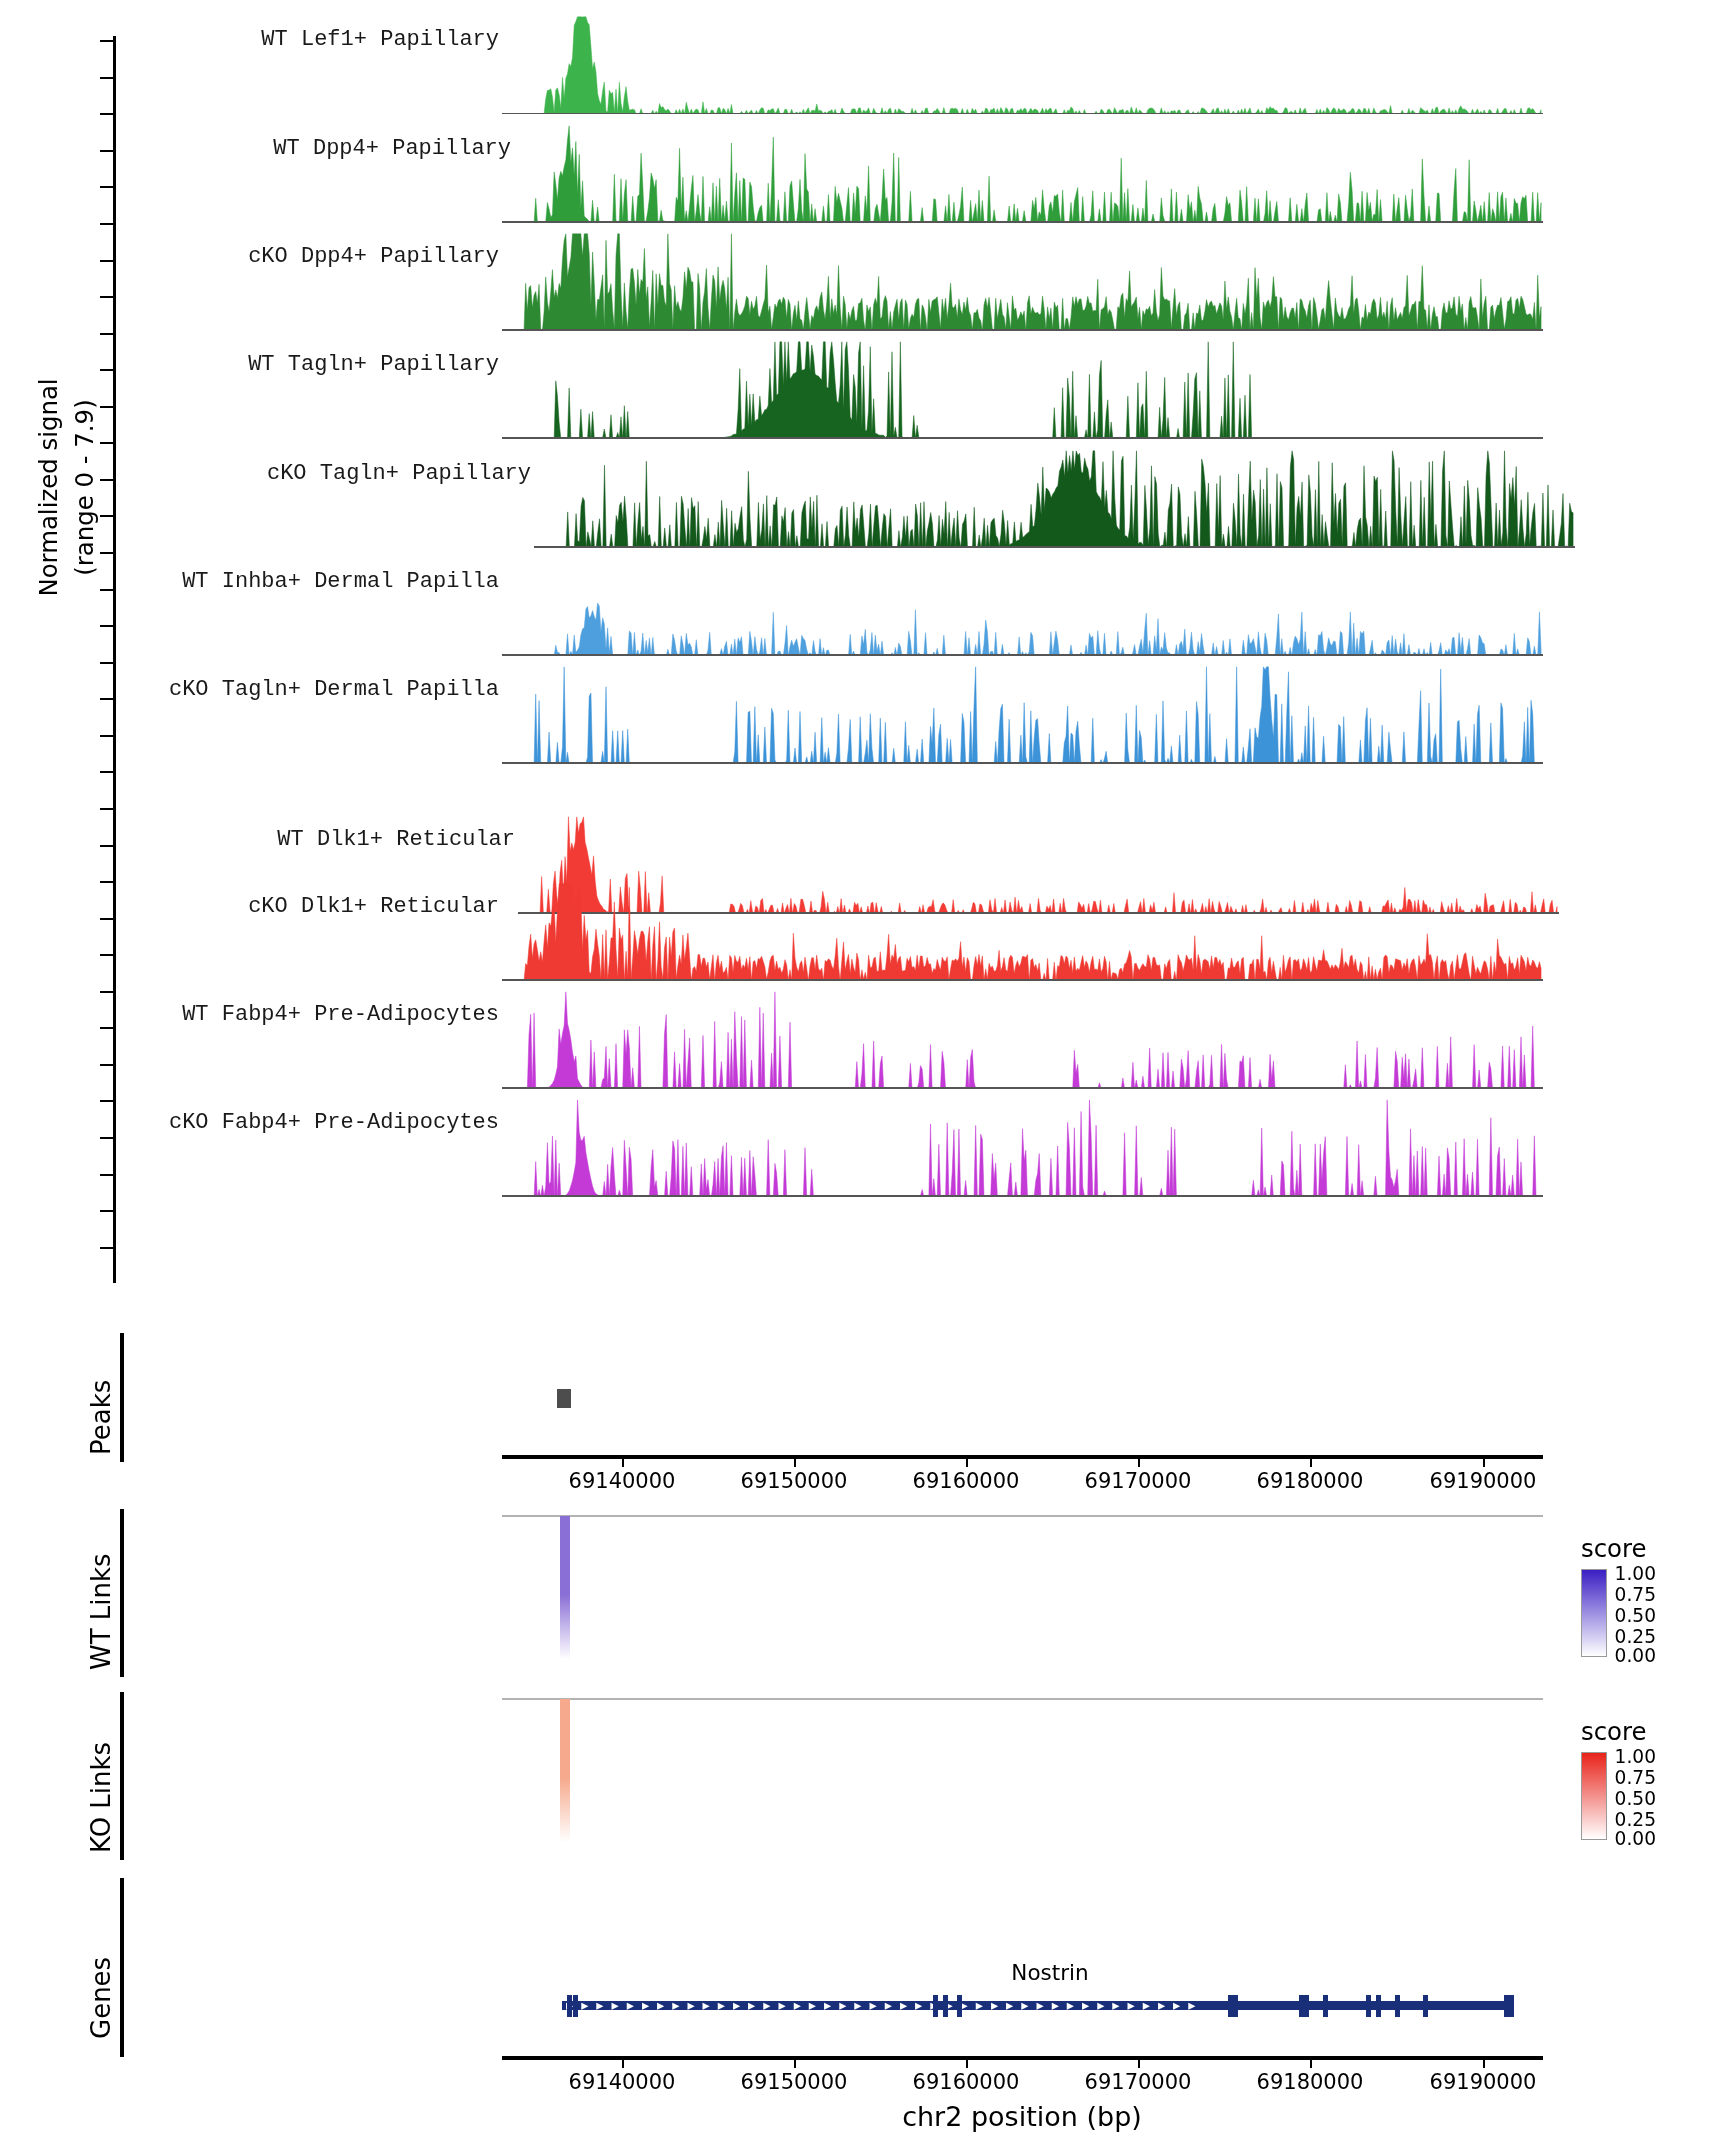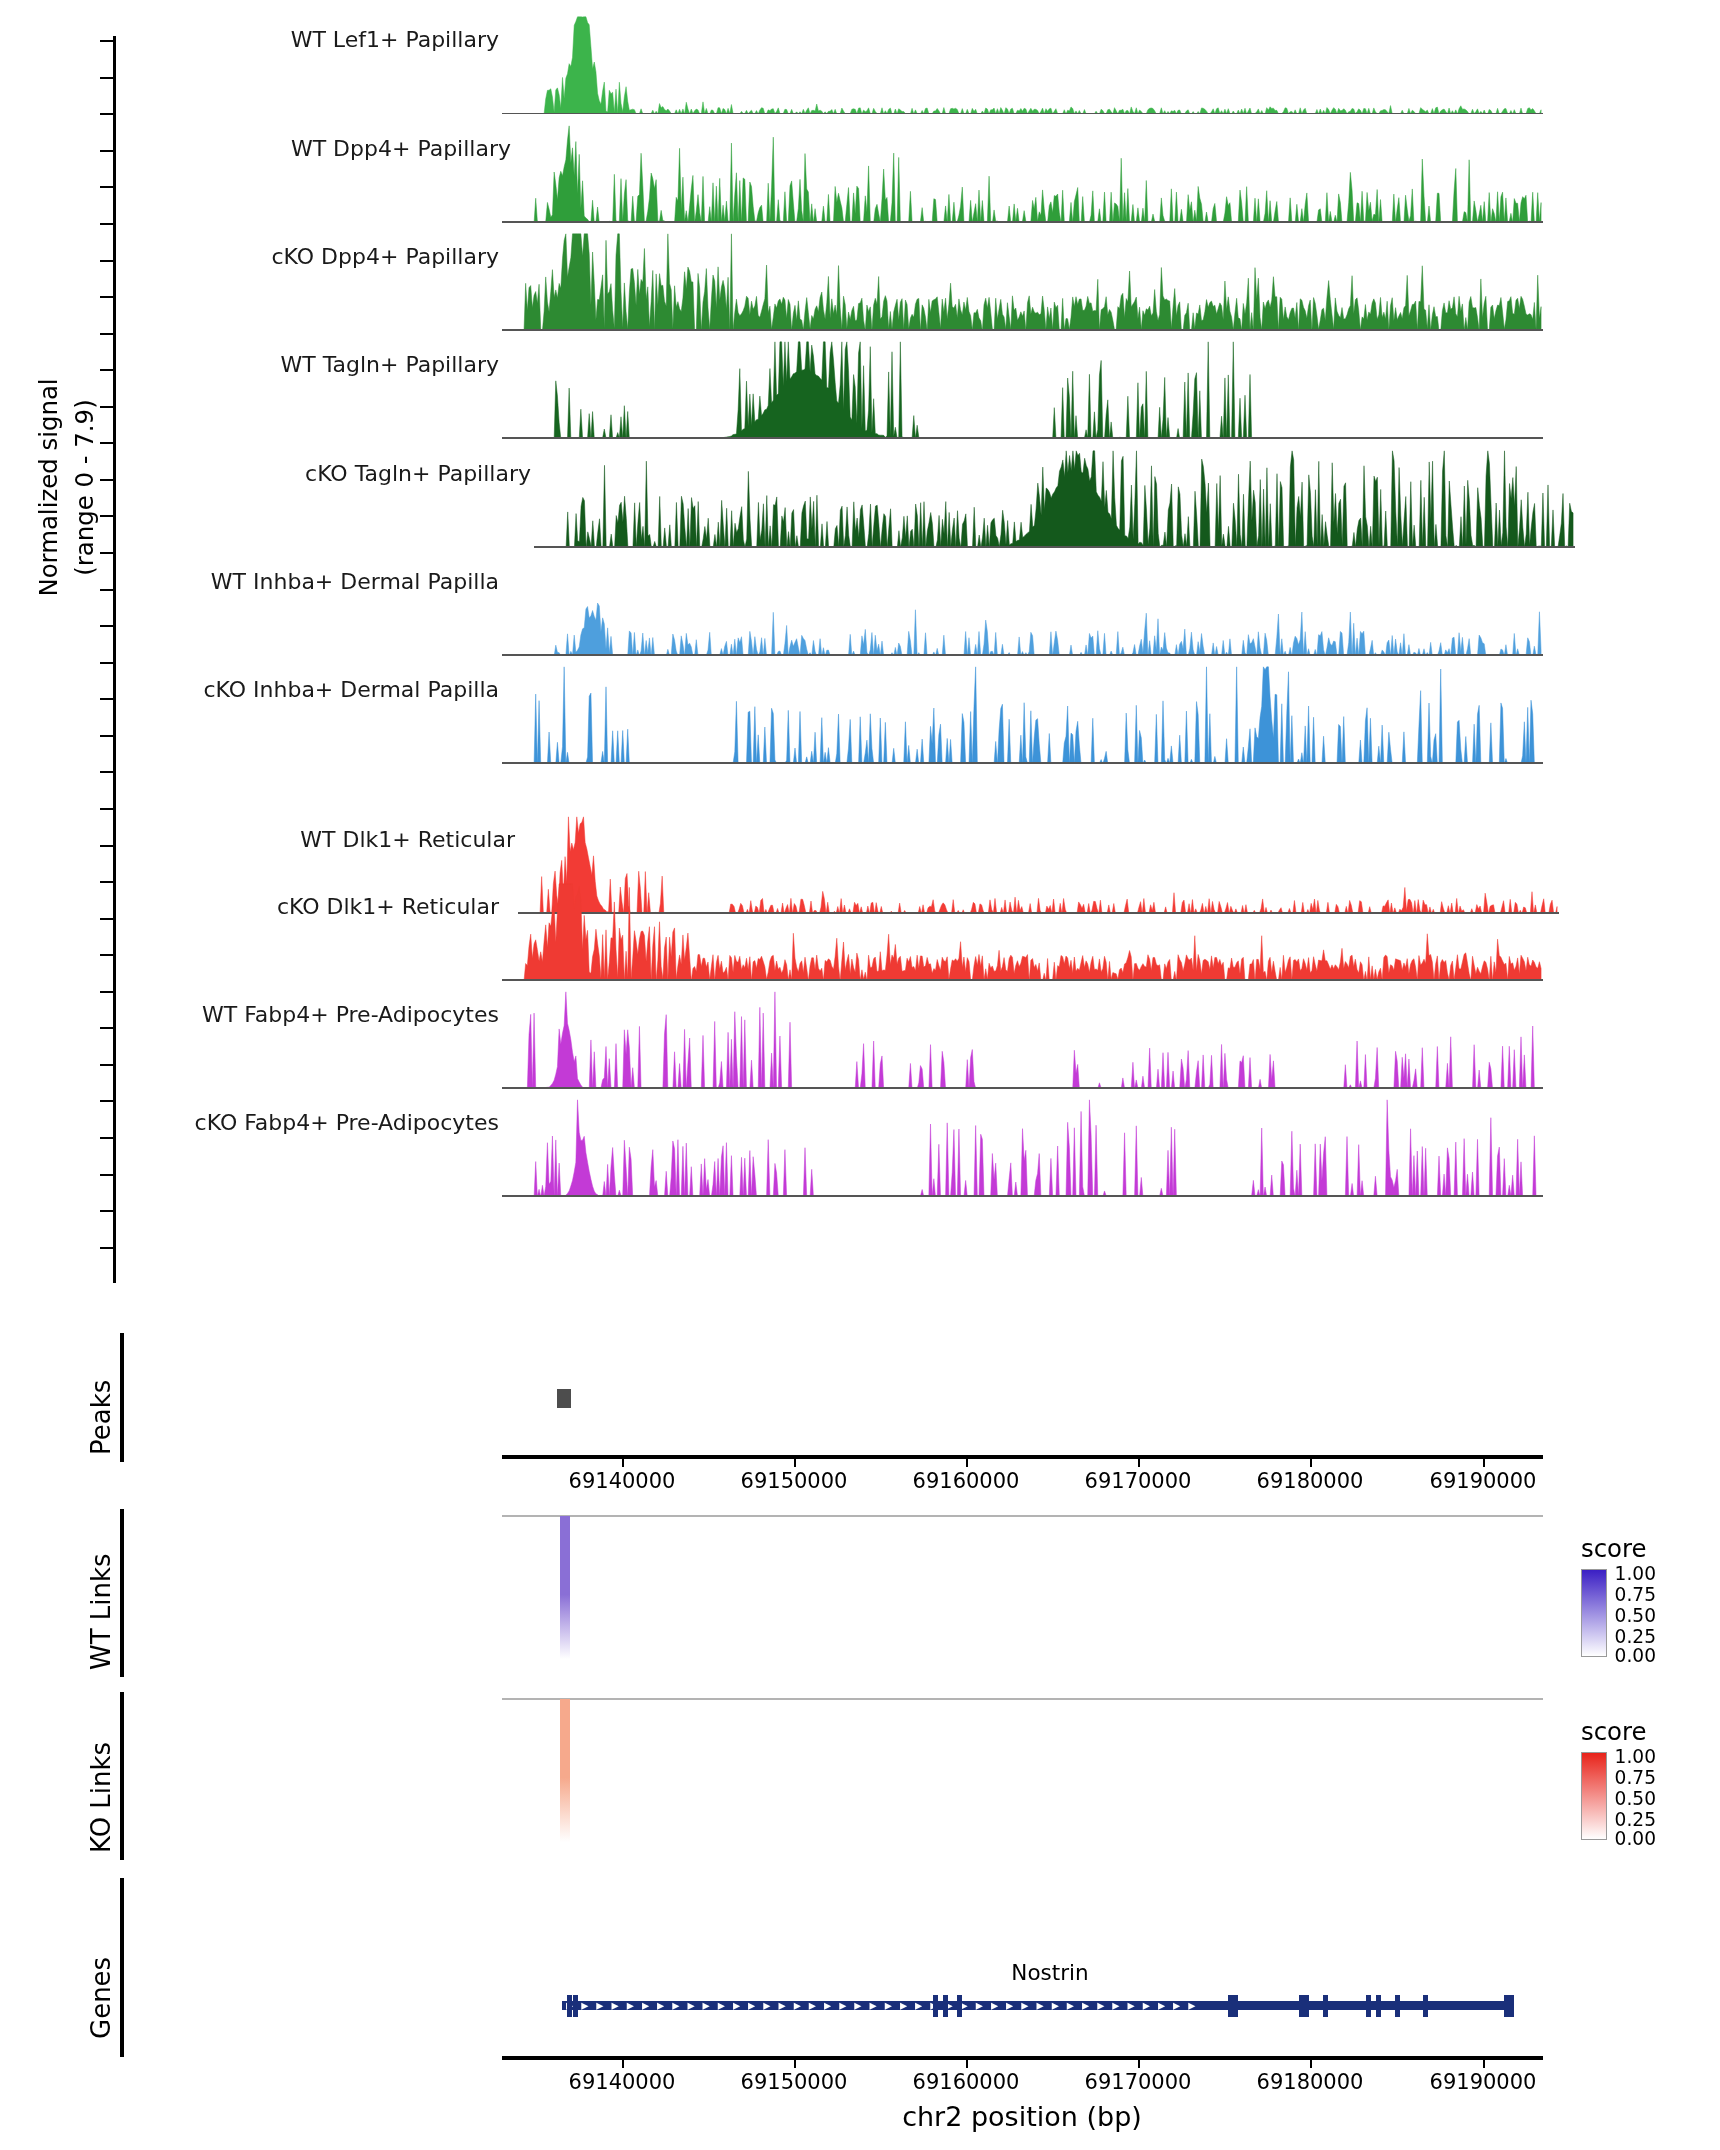--- a/index.html
+++ b/index.html
@@ -33,20 +33,21 @@
     text-align: center;
   }
 
   
   #coverage-block {
     position: absolute;
     left: 0;
     top: 0;
     width: 1675px;
     height: 1323px;
+    font-family: Liberation Mono, monospace;
   }
   .cov-axis-spine {
     position: absolute;
     left: 113px;
     top: 36px;
     width: 2.9px;
     height: 1247px;
     background: #000;
   }
   .cov-tick {
@@ -324,21 +325,21 @@
         <div class="track" style="top: 550px;">
           <div class="track-label">WT Inhba+ Dermal Papilla</div>
           <div class="track-plot">
             <svg class="track-canvas" width="1041" height="100" viewBox="0 0 1452 140">
               <path d="M 0 140 L 0.0 140.0 L 2.3 140.0 L 4.7 140.0 L 7.0 140.0 L 9.4 140.0 L 11.7 140.0 L 14.1 140.0 L 16.4 140.0 L 18.7 140.0 L 21.1 140.0 L 23.4 140.0 L 25.8 140.0 L 28.1 140.0 L 30.4 140.0 L 32.8 140.0 L 35.1 140.0 L 37.5 140.0 L 39.8 140.0 L 42.2 140.0 L 44.5 140.0 L 46.8 140.0 L 49.2 140.0 L 51.5 140.0 L 53.9 140.0 L 56.2 140.0 L 58.5 140.0 L 60.9 140.0 L 63.2 140.0 L 65.6 140.0 L 67.9 140.0 L 70.3 140.0 L 72.6 124.8 L 74.9 134.8 L 77.3 135.3 L 79.6 139.8 L 82.0 139.9 L 84.3 139.7 L 86.7 138.9 L 89.0 109.0 L 91.3 139.3 L 93.7 133.5 L 96.0 138.2 L 98.4 110.7 L 100.7 134.6 L 103.0 132.0 L 105.4 127.3 L 107.7 110.5 L 110.1 102.0 L 112.4 100.5 L 114.8 74.2 L 117.1 70.7 L 119.4 86.7 L 121.8 83.5 L 124.1 76.3 L 126.5 84.6 L 128.8 89.9 L 131.1 65.8 L 133.5 70.1 L 135.8 106.1 L 138.2 86.6 L 140.5 95.0 L 142.9 130.1 L 145.2 100.6 L 147.5 135.8 L 149.9 112.5 L 152.2 138.1 L 154.6 138.7 L 156.9 139.5 L 159.3 138.9 L 161.6 139.7 L 163.9 139.6 L 166.3 139.3 L 168.6 139.9 L 171.0 139.1 L 173.3 139.4 L 175.6 104.9 L 178.0 107.8 L 180.3 139.2 L 182.7 107.0 L 185.0 139.3 L 187.4 131.5 L 189.7 139.6 L 192.0 133.0 L 194.4 107.8 L 196.7 139.1 L 199.1 118.3 L 201.4 135.2 L 203.7 114.7 L 206.1 139.9 L 208.4 114.1 L 210.8 139.4 L 213.1 140.0 L 215.5 139.4 L 217.8 139.7 L 220.1 139.8 L 222.5 139.4 L 224.8 139.5 L 227.2 139.9 L 229.5 130.6 L 231.9 139.1 L 234.2 139.2 L 236.5 109.2 L 238.9 117.7 L 241.2 133.0 L 243.6 139.5 L 245.9 139.3 L 248.2 111.8 L 250.6 123.4 L 252.9 139.4 L 255.3 108.3 L 257.6 124.3 L 260.0 122.2 L 262.3 127.3 L 264.6 139.4 L 267.0 139.0 L 269.3 117.2 L 271.7 139.5 L 274.0 139.4 L 276.3 139.9 L 278.7 139.6 L 281.0 139.4 L 283.4 139.1 L 285.7 131.7 L 288.1 106.8 L 290.4 139.6 L 292.7 139.0 L 295.1 139.4 L 297.4 139.9 L 299.8 139.8 L 302.1 139.0 L 304.5 129.6 L 306.8 139.1 L 309.1 126.6 L 311.5 119.5 L 313.8 139.6 L 316.2 139.2 L 318.5 123.5 L 320.8 139.3 L 323.2 116.4 L 325.5 139.2 L 327.9 114.6 L 330.2 121.1 L 332.6 113.0 L 334.9 139.8 L 337.2 139.7 L 339.6 139.6 L 341.9 139.9 L 344.3 105.5 L 346.6 119.6 L 348.9 139.8 L 351.3 112.9 L 353.6 130.7 L 356.0 139.2 L 358.3 134.4 L 360.7 114.4 L 363.0 139.6 L 365.3 115.4 L 367.7 139.6 L 370.0 139.1 L 372.4 139.1 L 374.7 139.3 L 377.1 78.8 L 379.4 139.1 L 381.7 139.1 L 384.1 133.6 L 386.4 133.0 L 388.8 139.4 L 391.1 139.5 L 393.4 122.6 L 395.8 97.2 L 398.1 139.8 L 400.5 126.7 L 402.8 117.8 L 405.2 126.4 L 407.5 120.9 L 409.8 115.8 L 412.2 128.0 L 414.5 139.5 L 416.9 111.1 L 419.2 115.4 L 421.5 118.2 L 423.9 130.4 L 426.2 139.1 L 428.6 135.4 L 430.9 139.9 L 433.3 118.3 L 435.6 133.5 L 437.9 139.9 L 440.3 139.5 L 442.6 115.8 L 445.0 139.9 L 447.3 128.4 L 449.7 140.0 L 452.0 132.0 L 454.3 131.6 L 456.7 139.2 L 459.0 139.7 L 461.4 139.2 L 463.7 139.9 L 466.0 139.8 L 468.4 139.2 L 470.7 139.8 L 473.1 139.7 L 475.4 139.2 L 477.8 139.1 L 480.1 139.5 L 482.4 139.8 L 484.8 109.7 L 487.1 139.2 L 489.5 133.1 L 491.8 139.5 L 494.1 139.8 L 496.5 139.3 L 498.8 139.4 L 501.2 111.8 L 503.5 124.4 L 505.9 102.7 L 508.2 134.8 L 510.5 139.9 L 512.9 131.3 L 515.2 107.1 L 517.6 139.5 L 519.9 110.9 L 522.3 133.0 L 524.6 123.4 L 526.9 139.1 L 529.3 119.1 L 531.6 139.0 L 534.0 139.6 L 536.3 139.6 L 538.6 139.3 L 541.0 139.2 L 543.3 135.3 L 545.7 139.9 L 548.0 128.0 L 550.4 139.4 L 552.7 121.8 L 555.0 126.7 L 557.4 139.9 L 559.7 139.2 L 562.1 140.0 L 564.4 139.9 L 566.7 105.5 L 569.1 119.0 L 571.4 140.0 L 573.8 139.5 L 576.1 75.3 L 578.5 139.6 L 580.8 135.3 L 583.1 139.7 L 585.5 139.8 L 587.8 139.9 L 590.2 107.5 L 592.5 139.5 L 594.9 139.1 L 597.2 139.3 L 599.5 139.8 L 601.9 134.3 L 604.2 139.6 L 606.6 129.3 L 608.9 139.7 L 611.2 139.6 L 613.6 139.0 L 615.9 110.8 L 618.3 139.6 L 620.6 139.4 L 623.0 139.6 L 625.3 139.6 L 627.6 139.7 L 630.0 139.9 L 632.3 139.1 L 634.7 139.3 L 637.0 139.9 L 639.3 139.6 L 641.7 139.9 L 644.0 139.5 L 646.4 105.7 L 648.7 139.4 L 651.1 114.4 L 653.4 139.9 L 655.7 139.7 L 658.1 139.3 L 660.4 123.8 L 662.8 139.0 L 665.1 105.7 L 667.5 139.4 L 669.8 139.4 L 672.1 123.4 L 674.5 89.7 L 676.8 105.8 L 679.2 139.9 L 681.5 133.8 L 683.8 133.3 L 686.2 139.7 L 688.5 107.0 L 690.9 139.7 L 693.2 139.2 L 695.6 139.4 L 697.9 123.6 L 700.2 139.5 L 702.6 139.9 L 704.9 139.1 L 707.3 135.2 L 709.6 139.9 L 711.9 139.6 L 714.3 139.8 L 716.6 140.0 L 719.0 139.5 L 721.3 113.3 L 723.7 139.5 L 726.0 133.8 L 728.3 139.7 L 730.7 135.3 L 733.0 139.6 L 735.4 133.7 L 737.7 106.8 L 740.1 111.5 L 742.4 139.2 L 744.7 139.0 L 747.1 139.5 L 749.4 139.7 L 751.8 139.0 L 754.1 139.8 L 756.4 139.5 L 758.8 139.2 L 761.1 139.5 L 763.5 139.7 L 765.8 106.1 L 768.2 139.8 L 770.5 121.2 L 772.8 105.1 L 775.2 117.9 L 777.5 139.0 L 779.9 139.1 L 782.2 139.4 L 784.5 139.7 L 786.9 139.1 L 789.2 139.9 L 791.6 139.2 L 793.9 124.7 L 796.3 139.5 L 798.6 139.3 L 800.9 139.6 L 803.3 139.8 L 805.6 139.7 L 808.0 134.9 L 810.3 139.2 L 812.7 139.7 L 815.0 124.5 L 817.3 139.1 L 819.7 108.4 L 822.0 114.9 L 824.4 112.1 L 826.7 139.8 L 829.0 139.8 L 831.4 104.6 L 833.7 129.6 L 836.1 139.4 L 838.4 139.1 L 840.8 108.3 L 843.1 140.0 L 845.4 139.1 L 847.8 139.2 L 850.1 133.1 L 852.5 139.1 L 854.8 139.0 L 857.1 139.3 L 859.5 105.8 L 861.8 139.5 L 864.2 135.3 L 866.5 127.6 L 868.9 139.9 L 871.2 139.2 L 873.5 139.1 L 875.9 139.1 L 878.2 140.0 L 880.6 135.4 L 882.9 123.9 L 885.3 139.3 L 887.6 139.2 L 889.9 126.4 L 892.3 116.5 L 894.6 135.9 L 897.0 104.7 L 899.3 80.0 L 901.6 139.6 L 904.0 118.6 L 906.3 139.9 L 908.7 139.5 L 911.0 111.7 L 913.4 132.4 L 915.7 87.9 L 918.0 139.1 L 920.4 127.4 L 922.7 131.8 L 925.1 107.2 L 927.4 128.9 L 929.7 135.5 L 932.1 135.7 L 934.4 139.9 L 936.8 139.0 L 939.1 139.6 L 941.5 124.1 L 943.8 139.1 L 946.1 123.4 L 948.5 119.5 L 950.8 130.2 L 953.2 102.3 L 955.5 139.4 L 957.9 139.6 L 960.2 129.8 L 962.5 106.6 L 964.9 131.1 L 967.2 139.0 L 969.6 139.2 L 971.9 119.9 L 974.2 134.3 L 976.6 108.5 L 978.9 126.4 L 981.3 139.6 L 983.6 139.8 L 986.0 139.6 L 988.3 139.5 L 990.6 139.1 L 993.0 121.7 L 995.3 140.0 L 997.7 126.7 L 1000.0 139.3 L 1002.3 139.8 L 1004.7 139.2 L 1007.0 118.2 L 1009.4 139.4 L 1011.7 134.6 L 1014.1 139.4 L 1016.4 116.0 L 1018.7 139.1 L 1021.1 139.2 L 1023.4 139.5 L 1025.8 139.6 L 1028.1 139.2 L 1030.5 139.8 L 1032.8 139.9 L 1035.1 118.0 L 1037.5 135.3 L 1039.8 139.5 L 1042.2 110.1 L 1044.5 122.9 L 1046.8 121.4 L 1049.2 115.7 L 1051.5 127.1 L 1053.9 139.7 L 1056.2 106.1 L 1058.6 128.7 L 1060.9 139.3 L 1063.2 139.2 L 1065.6 108.0 L 1067.9 118.1 L 1070.3 139.9 L 1072.6 139.7 L 1074.9 140.0 L 1077.3 139.8 L 1079.6 139.9 L 1082.0 114.0 L 1084.3 81.2 L 1086.7 139.6 L 1089.0 115.9 L 1091.3 139.3 L 1093.7 133.3 L 1096.0 139.8 L 1098.4 139.2 L 1100.7 128.0 L 1103.1 139.8 L 1105.4 121.7 L 1107.7 112.2 L 1110.1 115.6 L 1112.4 124.4 L 1114.8 116.8 L 1117.1 78.4 L 1119.4 139.1 L 1121.8 105.9 L 1124.1 139.6 L 1126.5 129.8 L 1128.8 139.8 L 1131.2 139.3 L 1133.5 139.3 L 1135.8 130.8 L 1138.2 139.7 L 1140.5 110.2 L 1142.9 111.7 L 1145.2 105.8 L 1147.5 131.1 L 1149.9 139.8 L 1152.2 128.9 L 1154.6 114.5 L 1156.9 122.9 L 1159.3 125.4 L 1161.6 119.0 L 1163.9 120.0 L 1166.3 139.1 L 1168.6 139.1 L 1171.0 105.6 L 1173.3 107.9 L 1175.7 139.7 L 1178.0 140.0 L 1180.3 139.1 L 1182.7 121.1 L 1185.0 78.4 L 1187.4 139.7 L 1189.7 94.1 L 1192.0 139.3 L 1194.4 115.0 L 1196.7 139.2 L 1199.1 105.6 L 1201.4 108.7 L 1203.8 105.2 L 1206.1 139.3 L 1208.4 139.2 L 1210.8 139.6 L 1213.1 130.0 L 1215.5 118.1 L 1217.8 139.8 L 1220.1 135.3 L 1222.5 139.9 L 1224.8 139.6 L 1227.2 139.2 L 1229.5 131.5 L 1231.9 134.3 L 1234.2 139.8 L 1236.5 121.3 L 1238.9 117.6 L 1241.2 139.3 L 1243.6 111.3 L 1245.9 139.2 L 1248.3 116.2 L 1250.6 134.5 L 1252.9 139.3 L 1255.3 121.5 L 1257.6 139.9 L 1260.0 108.8 L 1262.3 139.5 L 1264.6 139.2 L 1267.0 124.1 L 1269.3 139.5 L 1271.7 139.3 L 1274.0 134.7 L 1276.4 135.7 L 1278.7 139.8 L 1281.0 129.5 L 1283.4 139.9 L 1285.7 139.5 L 1288.1 129.9 L 1290.4 139.8 L 1292.7 135.2 L 1295.1 139.9 L 1297.4 120.9 L 1299.8 140.0 L 1302.1 139.2 L 1304.5 139.1 L 1306.8 139.7 L 1309.1 132.9 L 1311.5 121.3 L 1313.8 139.1 L 1316.2 139.6 L 1318.5 131.4 L 1320.9 135.5 L 1323.2 129.7 L 1325.5 139.5 L 1327.9 114.9 L 1330.2 113.7 L 1332.6 139.8 L 1334.9 139.9 L 1337.2 107.4 L 1339.6 133.2 L 1341.9 113.9 L 1344.3 139.6 L 1346.6 139.9 L 1349.0 129.8 L 1351.3 115.7 L 1353.6 139.5 L 1356.0 139.0 L 1358.3 139.8 L 1360.7 139.2 L 1363.0 139.2 L 1365.3 110.6 L 1367.7 114.6 L 1370.0 121.3 L 1372.4 122.9 L 1374.7 139.7 L 1377.1 139.5 L 1379.4 139.6 L 1381.7 139.7 L 1384.1 139.7 L 1386.4 139.7 L 1388.8 139.3 L 1391.1 139.7 L 1393.5 139.2 L 1395.8 130.2 L 1398.1 131.5 L 1400.5 139.3 L 1402.8 124.2 L 1405.2 139.9 L 1407.5 139.6 L 1409.8 139.6 L 1412.2 139.2 L 1414.5 108.4 L 1416.9 139.6 L 1419.2 129.9 L 1421.6 139.3 L 1423.9 139.4 L 1426.2 139.7 L 1428.6 139.9 L 1430.9 139.6 L 1433.3 114.5 L 1435.6 119.7 L 1437.9 139.4 L 1440.3 139.9 L 1442.6 126.2 L 1445.0 139.1 L 1447.3 139.6 L 1449.7 78.1 L 1452.0 131.8 L 1452 140 Z" fill="#4e9fdd" stroke="#4e9fdd" stroke-width="0.7"></path>
             </svg>
             <div class="track-base"></div>
           </div>
         </div>
         <div class="track" style="top: 658px;">
-          <div class="track-label">cKO Inhba+ Dermal Papilla</div>
+          <div class="track-label">cKO Tagln+ Dermal Papilla</div>
           <div class="track-plot">
             <svg class="track-canvas" width="1041" height="100" viewBox="0 0 1452 140">
               <path d="M 0 140 L 0.0 140.0 L 2.3 140.0 L 4.7 140.0 L 7.0 140.0 L 9.4 140.0 L 11.7 140.0 L 14.1 140.0 L 16.4 140.0 L 18.7 140.0 L 21.1 140.0 L 23.4 140.0 L 25.8 140.0 L 28.1 140.0 L 30.4 140.0 L 32.8 140.0 L 35.1 140.0 L 37.5 140.0 L 39.8 140.0 L 42.2 140.0 L 44.5 42.1 L 46.8 139.9 L 49.2 51.3 L 51.5 138.8 L 53.9 138.9 L 56.2 139.4 L 58.5 139.2 L 60.9 139.4 L 63.2 95.2 L 65.6 139.5 L 67.9 139.1 L 70.3 138.9 L 72.6 139.1 L 74.9 109.6 L 77.3 139.0 L 79.6 138.5 L 82.0 115.7 L 84.3 4.0 L 86.7 139.3 L 89.0 123.7 L 91.3 139.9 L 93.7 139.7 L 96.0 139.1 L 98.4 138.6 L 100.7 138.7 L 103.0 139.5 L 105.4 139.4 L 107.7 139.8 L 110.1 139.7 L 112.4 139.5 L 114.8 138.9 L 117.1 130.3 L 119.4 45.3 L 121.8 40.7 L 124.1 139.4 L 126.5 139.6 L 128.8 139.5 L 131.1 139.5 L 133.5 139.4 L 135.8 138.6 L 138.2 122.4 L 140.5 139.6 L 142.9 32.0 L 145.2 139.2 L 147.5 139.2 L 149.9 139.8 L 152.2 93.5 L 154.6 139.5 L 156.9 139.4 L 159.3 93.5 L 161.6 138.9 L 163.9 140.0 L 166.3 93.1 L 168.6 139.4 L 171.0 139.5 L 173.3 91.2 L 175.6 140.0 L 178.0 140.0 L 180.3 140.0 L 182.7 140.0 L 185.0 140.0 L 187.4 140.0 L 189.7 140.0 L 192.0 140.0 L 194.4 140.0 L 196.7 140.0 L 199.1 140.0 L 201.4 140.0 L 203.7 140.0 L 206.1 140.0 L 208.4 140.0 L 210.8 140.0 L 213.1 140.0 L 215.5 140.0 L 217.8 140.0 L 220.1 140.0 L 222.5 140.0 L 224.8 140.0 L 227.2 140.0 L 229.5 140.0 L 231.9 140.0 L 234.2 140.0 L 236.5 140.0 L 238.9 140.0 L 241.2 140.0 L 243.6 140.0 L 245.9 140.0 L 248.2 140.0 L 250.6 140.0 L 252.9 140.0 L 255.3 140.0 L 257.6 140.0 L 260.0 140.0 L 262.3 140.0 L 264.6 140.0 L 267.0 140.0 L 269.3 140.0 L 271.7 140.0 L 274.0 140.0 L 276.3 140.0 L 278.7 140.0 L 281.0 140.0 L 283.4 140.0 L 285.7 140.0 L 288.1 140.0 L 290.4 140.0 L 292.7 140.0 L 295.1 140.0 L 297.4 140.0 L 299.8 140.0 L 302.1 140.0 L 304.5 140.0 L 306.8 140.0 L 309.1 140.0 L 311.5 140.0 L 313.8 140.0 L 316.2 140.0 L 318.5 140.0 L 320.8 139.2 L 323.2 122.9 L 325.5 52.2 L 327.9 139.7 L 330.2 139.8 L 332.6 139.8 L 334.9 139.4 L 337.2 139.9 L 339.6 139.1 L 341.9 67.5 L 344.3 66.1 L 346.6 139.8 L 348.9 139.0 L 351.3 59.7 L 353.6 139.5 L 356.0 99.2 L 358.3 139.7 L 360.7 139.4 L 363.0 139.8 L 365.3 88.2 L 367.7 139.7 L 370.0 139.8 L 372.4 139.4 L 374.7 61.9 L 377.1 69.2 L 379.4 134.4 L 381.7 138.9 L 384.1 139.5 L 386.4 138.8 L 388.8 139.6 L 391.1 138.7 L 393.4 138.9 L 395.8 134.8 L 398.1 64.9 L 400.5 139.4 L 402.8 139.0 L 405.2 139.1 L 407.5 117.6 L 409.8 139.4 L 412.2 138.9 L 414.5 66.5 L 416.9 139.3 L 419.2 139.3 L 421.5 139.3 L 423.9 130.0 L 426.2 139.9 L 428.6 139.8 L 430.9 122.2 L 433.3 139.0 L 435.6 95.5 L 437.9 139.9 L 440.3 139.7 L 442.6 138.8 L 445.0 75.1 L 447.3 139.0 L 449.7 123.7 L 452.0 138.9 L 454.3 117.1 L 456.7 138.8 L 459.0 139.3 L 461.4 139.0 L 463.7 140.0 L 466.0 125.4 L 468.4 70.1 L 470.7 139.3 L 473.1 139.9 L 475.4 139.2 L 477.8 139.3 L 480.1 139.1 L 482.4 117.6 L 484.8 77.6 L 487.1 139.2 L 489.5 139.3 L 491.8 139.7 L 494.1 139.3 L 496.5 140.0 L 498.8 73.9 L 501.2 139.4 L 503.5 139.2 L 505.9 124.6 L 508.2 106.6 L 510.5 138.8 L 512.9 69.7 L 515.2 118.2 L 517.6 139.1 L 519.9 139.7 L 522.3 139.7 L 524.6 139.4 L 526.9 75.6 L 529.3 139.9 L 531.6 139.4 L 534.0 81.7 L 536.3 139.6 L 538.6 139.7 L 541.0 139.0 L 543.3 139.6 L 545.7 118.0 L 548.0 138.9 L 550.4 139.1 L 552.7 138.8 L 555.0 139.4 L 557.4 139.9 L 559.7 139.1 L 562.1 80.9 L 564.4 138.9 L 566.7 114.0 L 569.1 139.8 L 571.4 138.9 L 573.8 139.9 L 576.1 139.2 L 578.5 119.2 L 580.8 139.6 L 583.1 139.7 L 585.5 105.1 L 587.8 139.0 L 590.2 139.9 L 592.5 139.4 L 594.9 139.4 L 597.2 87.3 L 599.5 111.2 L 601.9 61.6 L 604.2 139.0 L 606.6 139.7 L 608.9 99.2 L 611.2 84.2 L 613.6 139.7 L 615.9 139.4 L 618.3 139.1 L 620.6 104.2 L 623.0 139.8 L 625.3 105.6 L 627.6 139.5 L 630.0 139.7 L 632.3 139.4 L 634.7 139.9 L 637.0 139.0 L 639.3 139.7 L 641.7 69.4 L 644.0 81.4 L 646.4 139.2 L 648.7 139.5 L 651.1 138.9 L 653.4 66.6 L 655.7 139.4 L 658.1 59.6 L 660.4 4.0 L 662.8 139.5 L 665.1 139.0 L 667.5 138.8 L 669.8 138.9 L 672.1 139.7 L 674.5 139.7 L 676.8 139.7 L 679.2 139.4 L 681.5 139.1 L 683.8 138.8 L 686.2 139.4 L 688.5 108.4 L 690.9 139.7 L 693.2 92.9 L 695.6 62.4 L 697.9 56.3 L 700.2 139.9 L 702.6 138.9 L 704.9 139.8 L 707.3 77.3 L 709.6 139.1 L 711.9 138.8 L 714.3 139.7 L 716.6 139.2 L 719.0 139.6 L 721.3 139.3 L 723.7 99.6 L 726.0 139.2 L 728.3 54.2 L 730.7 130.2 L 733.0 139.0 L 735.4 138.8 L 737.7 65.5 L 740.1 139.0 L 742.4 102.9 L 744.7 78.6 L 747.1 76.5 L 749.4 111.7 L 751.8 139.3 L 754.1 139.5 L 756.4 139.8 L 758.8 139.1 L 761.1 138.9 L 763.5 97.3 L 765.8 139.3 L 768.2 139.1 L 770.5 139.4 L 772.8 139.8 L 775.2 139.6 L 777.5 139.6 L 779.9 139.4 L 782.2 139.5 L 784.5 110.7 L 786.9 101.2 L 789.2 58.8 L 791.6 139.4 L 793.9 96.7 L 796.3 99.0 L 798.6 139.0 L 800.9 94.3 L 803.3 80.2 L 805.6 113.5 L 808.0 139.8 L 810.3 139.7 L 812.7 138.8 L 815.0 139.6 L 817.3 139.6 L 819.7 139.6 L 822.0 139.5 L 824.4 75.9 L 826.7 139.9 L 829.0 139.7 L 831.4 139.9 L 833.7 138.9 L 836.1 133.8 L 838.4 139.9 L 840.8 132.0 L 843.1 122.3 L 845.4 139.7 L 847.8 139.3 L 850.1 139.6 L 852.5 139.6 L 854.8 139.6 L 857.1 139.3 L 859.5 140.0 L 861.8 139.1 L 864.2 139.8 L 866.5 139.6 L 868.9 139.8 L 871.2 68.7 L 873.5 120.2 L 875.9 139.5 L 878.2 139.8 L 880.6 139.2 L 882.9 139.9 L 885.3 57.8 L 887.6 139.1 L 889.9 93.0 L 892.3 103.4 L 894.6 139.7 L 897.0 134.4 L 899.3 138.9 L 901.6 139.9 L 904.0 138.8 L 906.3 139.5 L 908.7 138.9 L 911.0 139.4 L 913.4 70.5 L 915.7 139.5 L 918.0 139.5 L 920.4 138.9 L 922.7 51.6 L 925.1 133.8 L 927.4 139.5 L 929.7 132.1 L 932.1 138.9 L 934.4 114.7 L 936.8 139.0 L 939.1 139.2 L 941.5 139.6 L 943.8 138.9 L 946.1 99.6 L 948.5 139.1 L 950.8 139.1 L 953.2 138.7 L 955.5 65.9 L 957.9 139.7 L 960.2 139.8 L 962.5 133.5 L 964.9 139.7 L 967.2 139.1 L 969.6 52.6 L 971.9 70.6 L 974.2 138.8 L 976.6 139.5 L 978.9 139.9 L 981.3 139.4 L 983.6 4.0 L 986.0 139.1 L 988.3 69.6 L 990.6 139.2 L 993.0 139.9 L 995.3 129.4 L 997.7 139.6 L 1000.0 139.8 L 1002.3 139.7 L 1004.7 139.7 L 1007.0 138.7 L 1009.4 139.5 L 1011.7 104.6 L 1014.1 139.0 L 1016.4 139.0 L 1018.7 139.1 L 1021.1 139.0 L 1023.4 138.8 L 1025.8 4.0 L 1028.1 139.3 L 1030.5 139.4 L 1032.8 139.9 L 1035.1 116.2 L 1037.5 139.4 L 1039.8 139.1 L 1042.2 115.8 L 1044.5 90.7 L 1046.8 138.2 L 1049.2 137.0 L 1051.5 89.4 L 1053.9 101.8 L 1056.2 104.3 L 1058.6 74.7 L 1060.9 59.3 L 1063.2 4.0 L 1065.6 7.9 L 1067.9 4.0 L 1070.3 4.0 L 1072.6 46.0 L 1074.9 77.7 L 1077.3 103.5 L 1079.6 42.4 L 1082.0 43.2 L 1084.3 136.4 L 1086.7 138.8 L 1089.0 55.7 L 1091.3 138.9 L 1093.7 138.8 L 1096.0 69.0 L 1098.4 10.9 L 1100.7 140.0 L 1103.1 72.4 L 1105.4 139.2 L 1107.7 139.1 L 1110.1 139.4 L 1112.4 133.0 L 1114.8 139.6 L 1117.1 124.2 L 1119.4 139.6 L 1121.8 86.7 L 1124.1 139.2 L 1126.5 58.8 L 1128.8 139.1 L 1131.2 139.8 L 1133.5 74.5 L 1135.8 138.9 L 1138.2 139.8 L 1140.5 139.8 L 1142.9 139.0 L 1145.2 139.4 L 1147.5 101.0 L 1149.9 138.9 L 1152.2 139.4 L 1154.6 139.8 L 1156.9 139.4 L 1159.3 139.1 L 1161.6 139.5 L 1163.9 139.4 L 1166.3 138.8 L 1168.6 84.7 L 1171.0 87.6 L 1173.3 139.3 L 1175.7 73.6 L 1178.0 139.3 L 1180.3 139.9 L 1182.7 139.3 L 1185.0 138.9 L 1187.4 139.9 L 1189.7 139.0 L 1192.0 139.1 L 1194.4 139.6 L 1196.7 139.9 L 1199.1 106.4 L 1201.4 139.6 L 1203.8 139.0 L 1206.1 79.4 L 1208.4 61.3 L 1210.8 139.4 L 1213.1 75.9 L 1215.5 139.4 L 1217.8 139.9 L 1220.1 139.4 L 1222.5 139.7 L 1224.8 115.0 L 1227.2 139.1 L 1229.5 85.5 L 1231.9 139.8 L 1234.2 139.6 L 1236.5 139.5 L 1238.9 95.5 L 1241.2 119.2 L 1243.6 139.3 L 1245.9 139.0 L 1248.3 139.8 L 1250.6 138.8 L 1252.9 139.2 L 1255.3 139.8 L 1257.6 138.9 L 1260.0 95.0 L 1262.3 139.1 L 1264.6 138.9 L 1267.0 138.9 L 1269.3 139.6 L 1271.7 138.7 L 1274.0 139.7 L 1276.4 139.3 L 1278.7 139.6 L 1281.0 87.3 L 1283.4 37.3 L 1285.7 139.2 L 1288.1 139.2 L 1290.4 139.6 L 1292.7 139.2 L 1295.1 54.6 L 1297.4 129.1 L 1299.8 139.4 L 1302.1 106.4 L 1304.5 97.5 L 1306.8 140.0 L 1309.1 139.5 L 1311.5 7.0 L 1313.8 138.8 L 1316.2 139.8 L 1318.5 140.0 L 1320.9 139.3 L 1323.2 139.3 L 1325.5 139.0 L 1327.9 139.6 L 1330.2 139.2 L 1332.6 139.3 L 1334.9 81.3 L 1337.2 78.9 L 1339.6 119.3 L 1341.9 139.8 L 1344.3 138.8 L 1346.6 101.5 L 1349.0 138.8 L 1351.3 140.0 L 1353.6 139.3 L 1356.0 139.5 L 1358.3 84.2 L 1360.7 139.5 L 1363.0 70.4 L 1365.3 57.9 L 1367.7 139.3 L 1370.0 139.8 L 1372.4 139.9 L 1374.7 139.0 L 1377.1 138.9 L 1379.4 139.8 L 1381.7 82.4 L 1384.1 139.3 L 1386.4 139.8 L 1388.8 139.1 L 1391.1 139.8 L 1393.5 138.8 L 1395.8 54.5 L 1398.1 62.0 L 1400.5 139.6 L 1402.8 132.3 L 1405.2 139.5 L 1407.5 139.8 L 1409.8 139.4 L 1412.2 140.0 L 1414.5 139.1 L 1416.9 139.8 L 1419.2 139.1 L 1421.6 139.6 L 1423.9 139.3 L 1426.2 128.4 L 1428.6 80.9 L 1430.9 139.1 L 1433.3 60.7 L 1435.6 139.0 L 1437.9 50.7 L 1440.3 69.6 L 1442.6 139.4 L 1445.0 138.9 L 1447.3 139.0 L 1449.7 138.9 L 1452.0 139.5 L 1452 140 Z" fill="#3d93d8" stroke="#3d93d8" stroke-width="0.7"></path>
             </svg>
             <div class="track-base"></div>
           </div>
         </div>
         <div class="track" style="top: 808px; margin-left: 16px;">
           <div class="track-label">WT Dlk1+ Reticular</div>
           <div class="track-plot">

